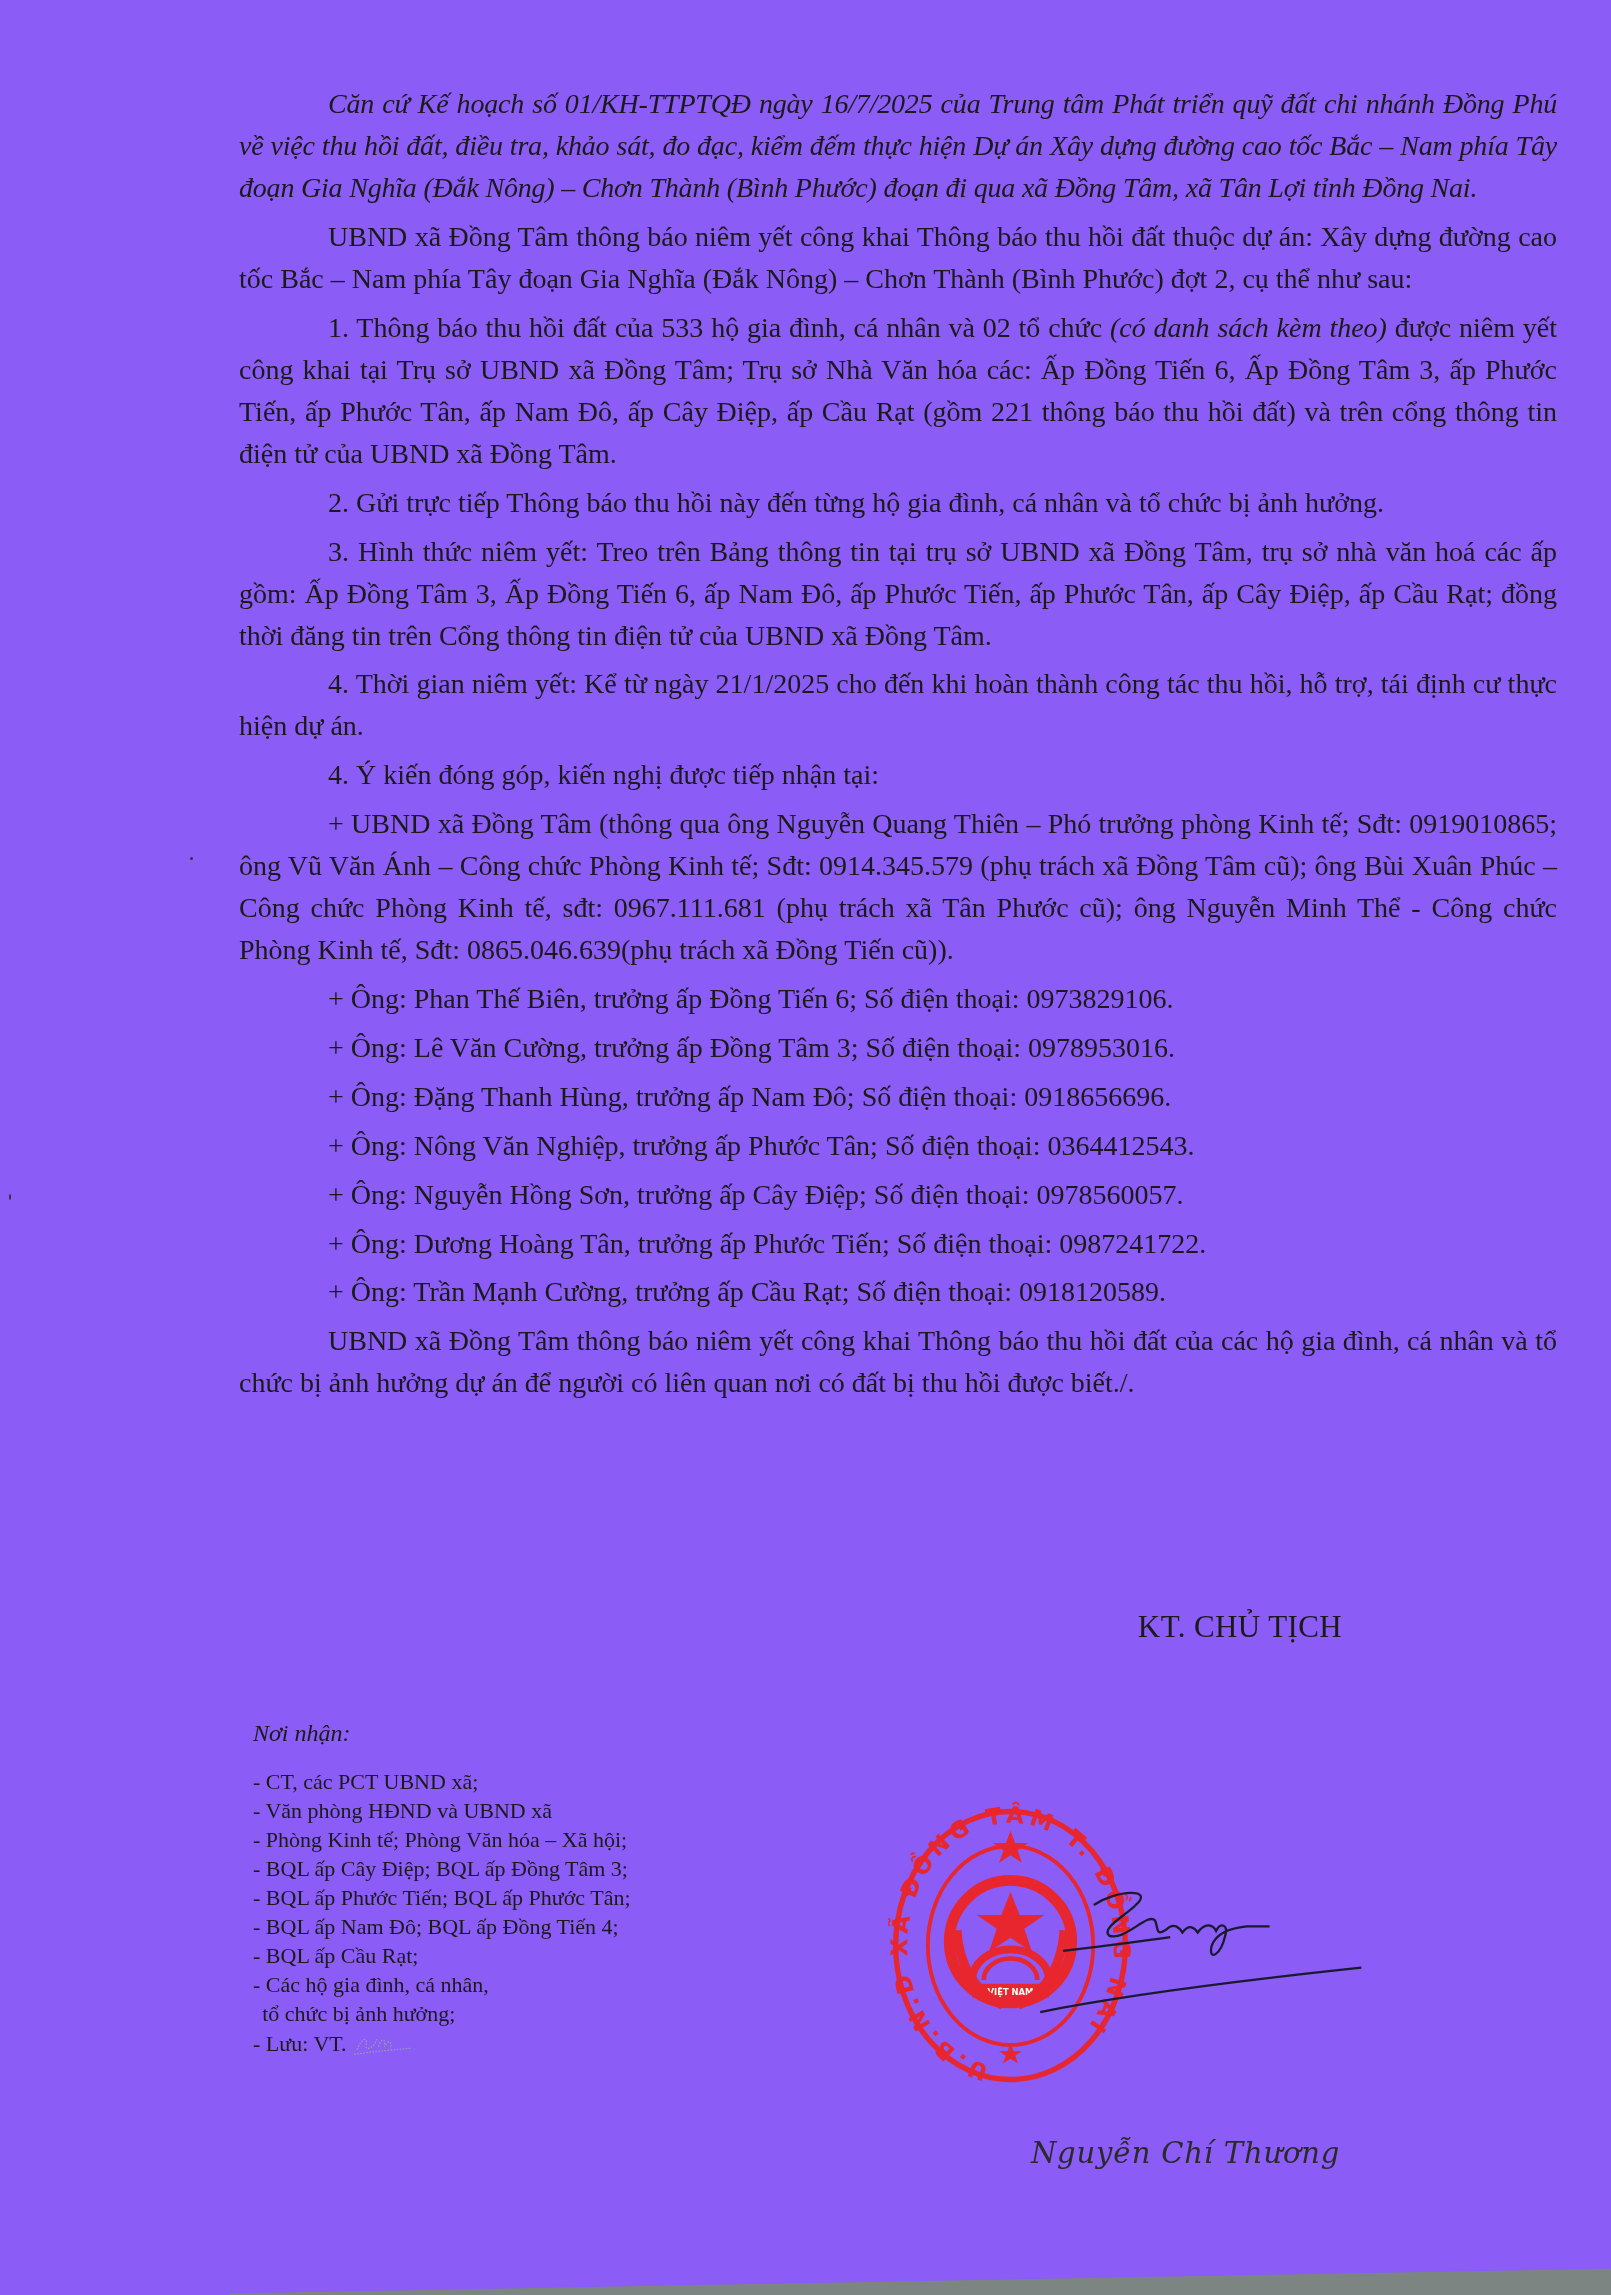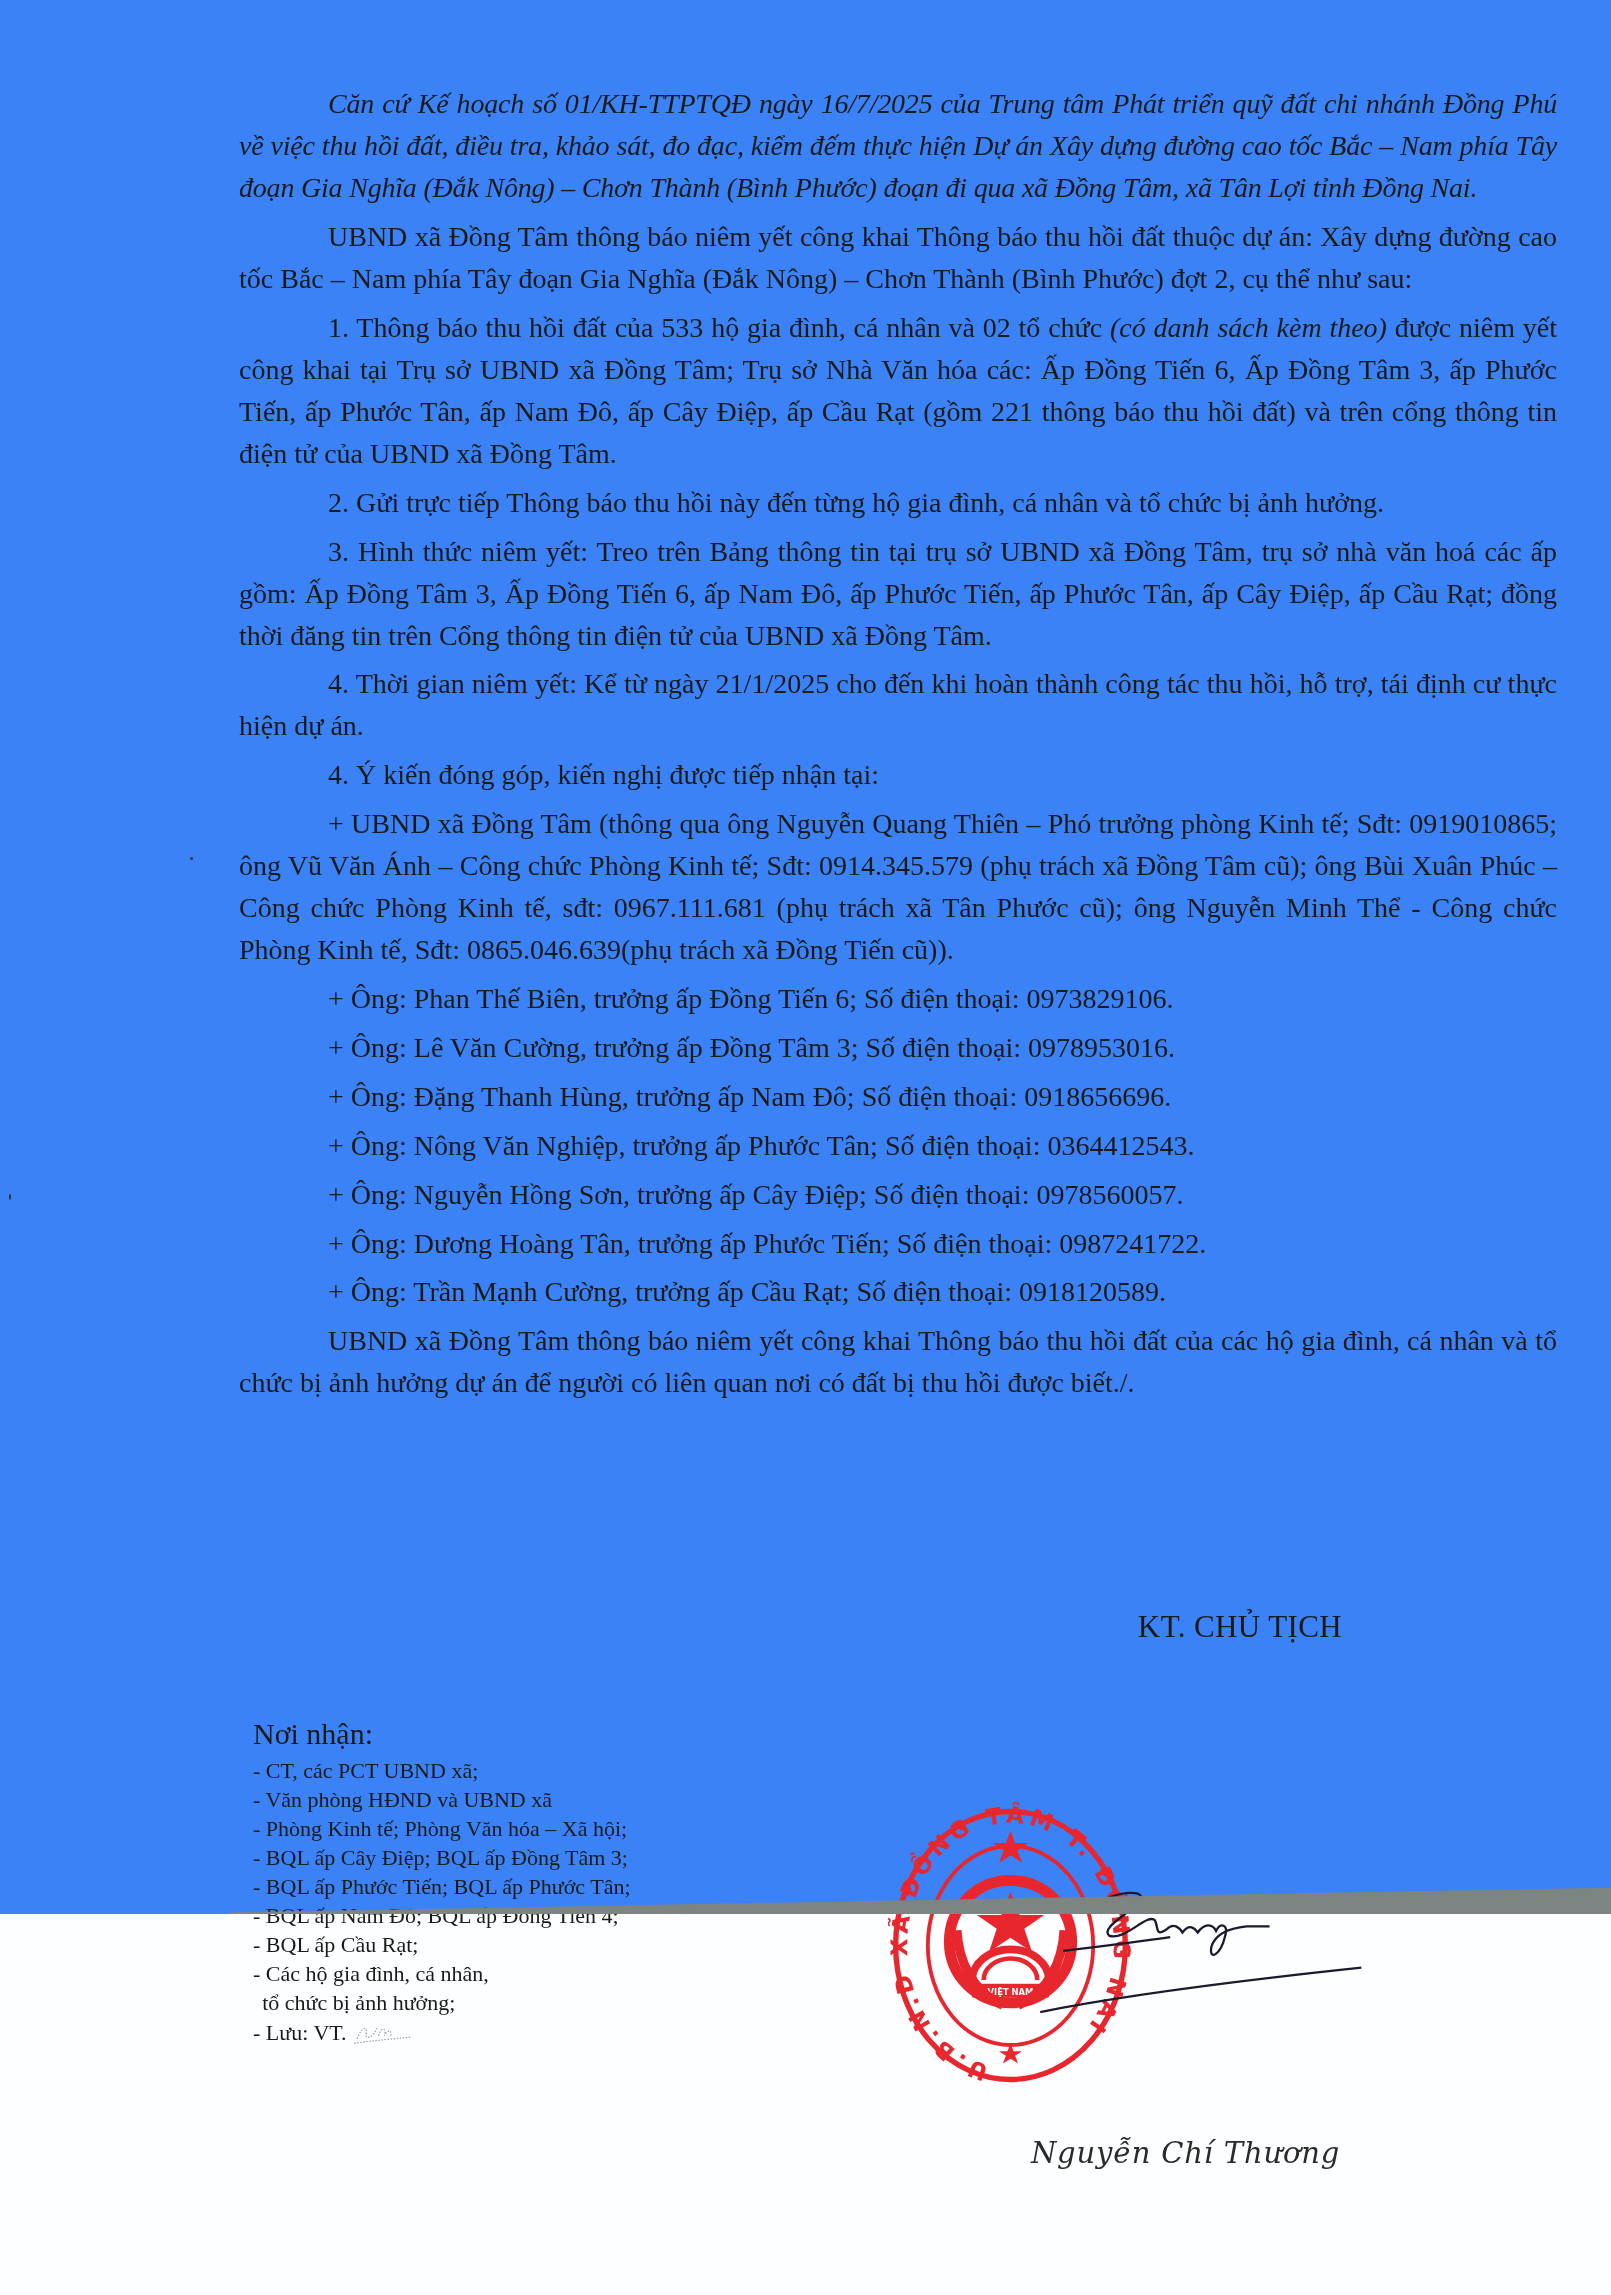--- a/index.html
+++ b/index.html
@@ -12,22 +12,22 @@
       height: 2295px;
       position: relative;
       overflow: hidden;
       font-family: "Liberation Serif", "DejaVu Serif", serif;
       color: #1a1a1a;
       background: #fdfeff;
     }
     .page {
       position: absolute;
       left: 0; top: 0;
-      width: 1611px; height: 1914px;
-      background: #3b82f6;
+      width: 1611px; height: 2295px;
+      background: #8b5cf6;
     }
     .body-text {
       position: absolute;
       left: 239px;
       top: 83px;
       width: 1318px;
       font-size: 28px;
       line-height: 42px;
       text-align: justify;
     }
@@ -44,22 +44,23 @@
 
     .recipients {
       position: absolute;
       left: 253px;
       top: 1719px;
       width: 582px;
       font-size: 22px;
       line-height: 29px;
     }
     .recipients .title {
-      font-size: 30px;
-      margin-bottom: 8px;
+      font-style: italic;
+      font-size: 24px;
+      margin-bottom: 19px;
     }
     .recipients .item { white-space: nowrap; }
     .recipients .item.cont { padding-left: 9.2px; }
     .initials {
       display: inline-block;
       width: 61px;
       height: 23px;
       position: relative;
       top: 4.6px;
       margin-left: 4.6px;

